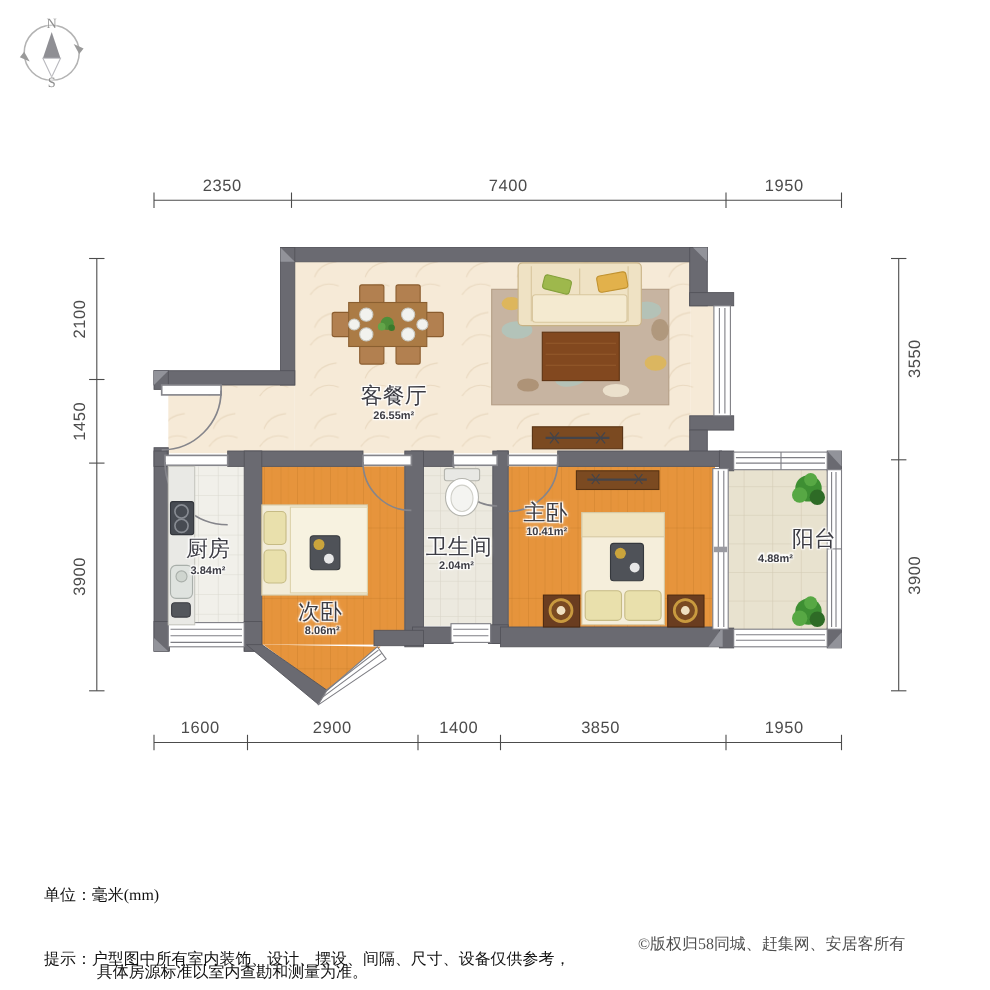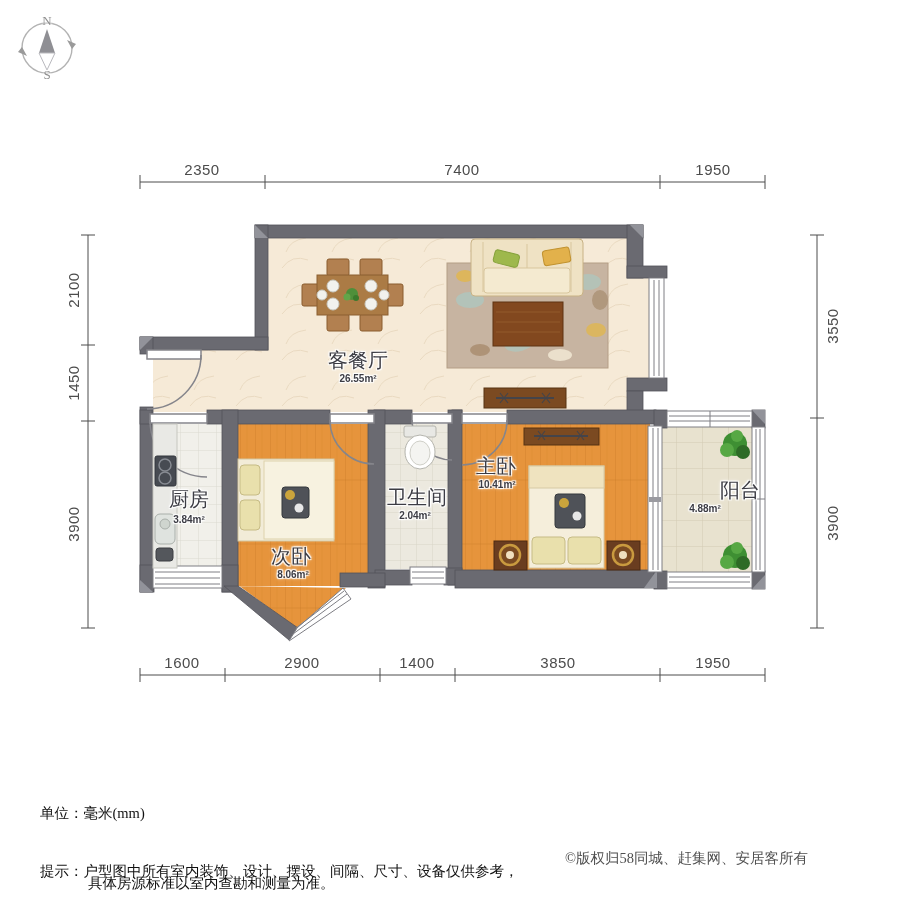--- a/index.html
+++ b/index.html
@@ -336,21 +336,21 @@
   <div class="lbl compass-letter" style="left:47px;top:21px">N</div>
   <div class="lbl compass-letter" style="left:47px;top:75px">S</div>
 
   <div class="lbl dim" style="left:202px;top:169px">2350</div>
   <div class="lbl dim" style="left:462px;top:169px">7400</div>
   <div class="lbl dim" style="left:713px;top:169px">1950</div>
 
   <div class="lbl dim" style="left:182px;top:662px">1600</div>
   <div class="lbl dim" style="left:302px;top:662px">2900</div>
   <div class="lbl dim" style="left:417px;top:662px">1400</div>
-  <div class="lbl dim" style="left:558px;top:662px">3850</div>
+  <div class="lbl dim" style="left:546px;top:662px">3850</div>
   <div class="lbl dim" style="left:713px;top:662px">1950</div>
 
   <div class="lbl dim dim-v" style="left:73px;top:290px">2100</div>
   <div class="lbl dim dim-v" style="left:73px;top:383px">1450</div>
   <div class="lbl dim dim-v" style="left:73px;top:524px">3900</div>
 
   <div class="lbl dim dim-v" style="left:832px;top:326px">3550</div>
   <div class="lbl dim dim-v" style="left:832px;top:523px">3900</div>
 
   <div class="lbl room-name" style="left:358px;top:360px">客餐厅</div>
@@ -367,15 +367,15 @@
 
   <div class="lbl room-name" style="left:496px;top:466px">主卧</div>
   <div class="lbl room-area" style="left:497px;top:484px">10.41m²</div>
 
   <div class="lbl room-name" style="left:740px;top:490px">阳台</div>
   <div class="lbl room-area" style="left:705px;top:508px">4.88m²</div>
 
   <div class="foot" style="left:40px;top:804px">单位：毫米(mm)</div>
   <div class="foot" style="left:40px;top:862px">提示：户型图中所有室内装饰、设计、摆设、间隔、尺寸、设备仅供参考，</div>
   <div class="foot" style="left:88px;top:874px">具体房源标准以室内查勘和测量为准。</div>
-  <div class="foot foot-copy" style="left:565px;top:849px">©版权归58同城、赶集网、安居客所有</div>
+  <div class="foot foot-copy" style="left:580px;top:849px">©版权归58同城、赶集网、安居客所有</div>
 
 </div>
 
 </body></html>

